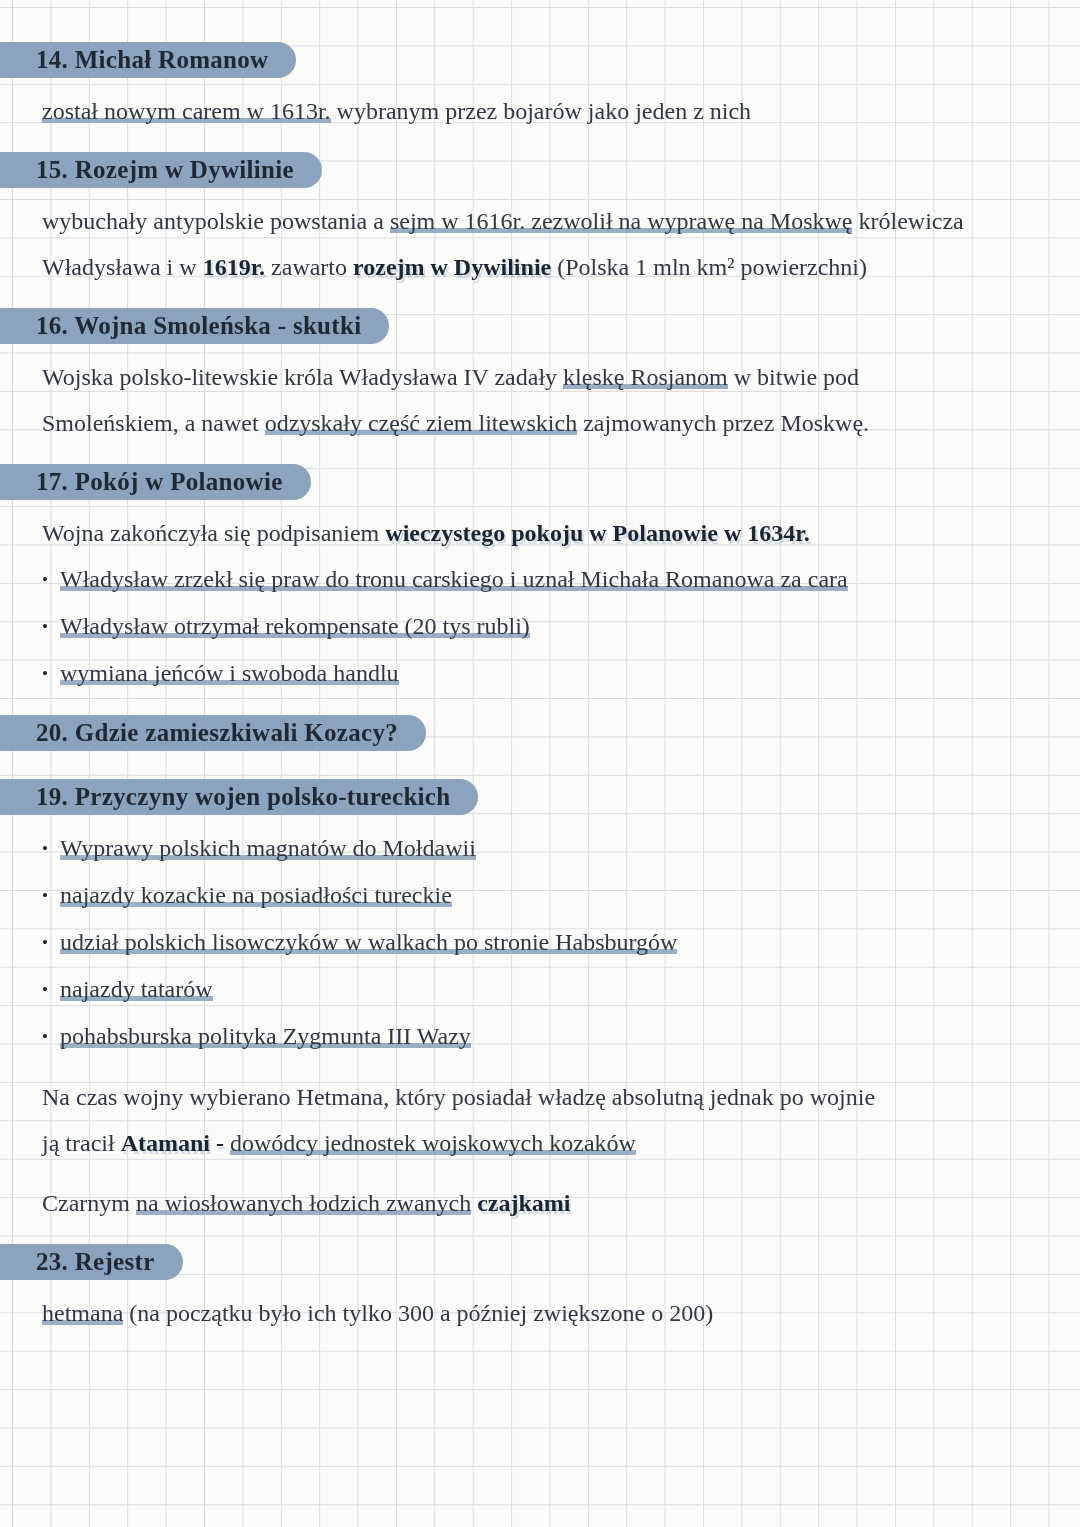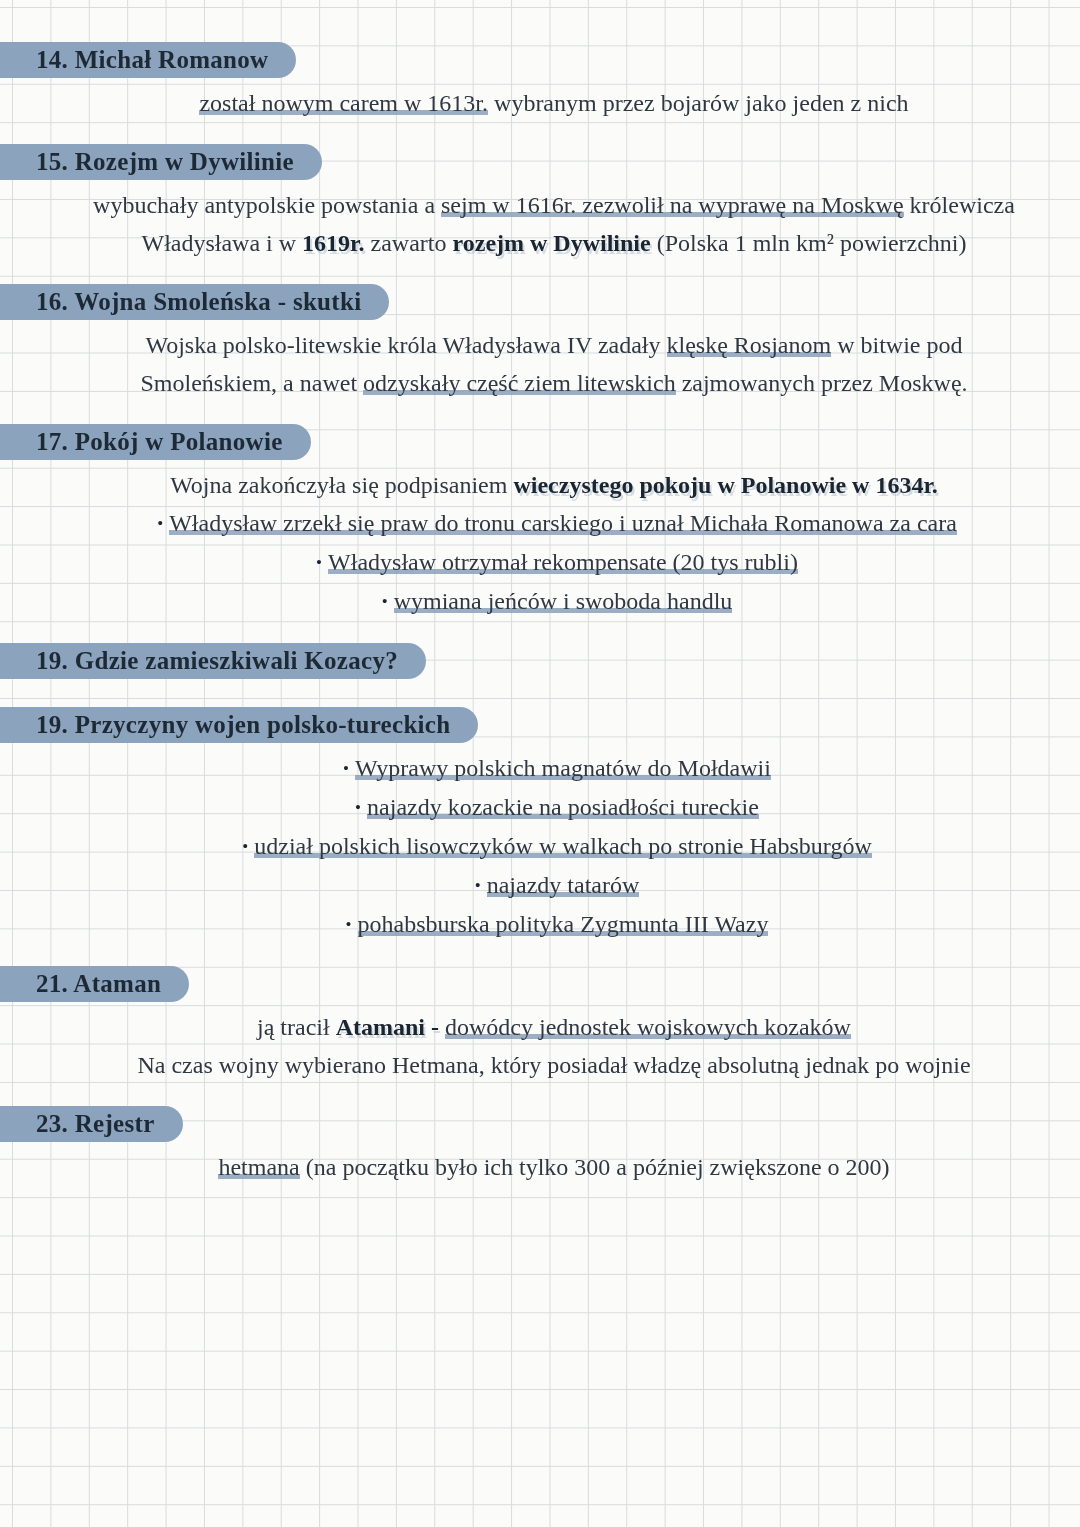--- a/index.html
+++ b/index.html
@@ -31,27 +31,26 @@
     color:var(--heading-ink);
     font-weight:700;
     font-size:25px;
     line-height:30px;
     padding:3px 28px 3px 36px;
     border-radius:0 18px 18px 0;
     margin:0 0 6px 0;
     letter-spacing:.3px;
   }
   p.line{
-    margin:0;
+    margin:8px;
     padding:0 6px 0 34px;
     font-size:24px;
     line-height:38px;
     white-space:nowrap;
     color:var(--ink);
-    text-align:center;
   }
   p.line.bullet .dot{
     display:inline-block;
     width:18px;
     font-size:17px;
     vertical-align:2px;
     color:var(--bold-ink);
   }
   span.u{
     background-image:linear-gradient(var(--underline), var(--underline));
@@ -66,18 +65,18 @@
   }
 </style>
 </head>
 <body>
 
 <main class="page">
     <section class="note-section"><div class="pill"><span>14. Michał Romanow</span></div><p class="line"><span class="u">został nowym carem w 1613r.</span><span> wybranym przez bojarów jako jeden z nich</span></p></section>
     <section class="note-section"><div class="pill"><span>15. Rozejm w Dywilinie</span></div><p class="line"><span>wybuchały antypolskie powstania a </span><span class="u">sejm w 1616r. zezwolił na wyprawę na Moskwę</span><span> królewicza</span></p><p class="line"><span>Władysława i w </span><span class="b">1619r.</span><span> zawarto </span><span class="b">rozejm w Dywilinie</span><span> (Polska 1 mln km² powierzchni)</span></p></section>
     <section class="note-section"><div class="pill"><span>16. Wojna Smoleńska - skutki</span></div><p class="line"><span>Wojska polsko-litewskie króla Władysława IV zadały </span><span class="u">klęskę Rosjanom</span><span> w bitwie pod</span></p><p class="line"><span>Smoleńskiem, a nawet </span><span class="u">odzyskały część ziem litewskich</span><span> zajmowanych przez Moskwę.</span></p></section>
     <section class="note-section"><div class="pill"><span>17. Pokój w Polanowie</span></div><p class="line"><span>Wojna zakończyła się podpisaniem </span><span class="b">wieczystego pokoju w Polanowie w 1634r.</span></p><p class="line bullet"><span class="dot">•</span><span class="u">Władysław zrzekł się praw do tronu carskiego i uznał Michała Romanowa za cara</span></p><p class="line bullet"><span class="dot">•</span><span class="u">Władysław otrzymał rekompensate (20 tys rubli)</span></p><p class="line bullet"><span class="dot">•</span><span class="u">wymiana jeńców i swoboda handlu</span></p></section>
-    <section class="note-section"><div class="pill"><span>19. Gdzie zamieszkiwali Kozacy?</span></div></section>
+    <section class="note-section"><div class="pill"><span>20. Gdzie zamieszkiwali Kozacy?</span></div></section>
     <section class="note-section"><div class="pill"><span>19. Przyczyny wojen polsko-tureckich</span></div><p class="line bullet"><span class="dot">•</span><span class="u">Wyprawy polskich magnatów do Mołdawii</span></p><p class="line bullet"><span class="dot">•</span><span class="u">najazdy kozackie na posiadłości tureckie</span></p><p class="line bullet"><span class="dot">•</span><span class="u">udział polskich lisowczyków w walkach po stronie Habsburgów</span></p><p class="line bullet"><span class="dot">•</span><span class="u">najazdy tatarów</span></p><p class="line bullet"><span class="dot">•</span><span class="u">pohabsburska polityka Zygmunta III Wazy</span></p></section>
-    <section class="note-section"><div class="pill"><span>21. Ataman</span></div><p class="line"><span>ją tracił </span><span class="b">Atamani -</span><span> </span><span class="u">dowódcy jednostek wojskowych kozaków</span></p><p class="line"><span>Na czas wojny wybierano Hetmana, który posiadał władzę absolutną jednak po wojnie</span></p></section>
-    <section class="note-section"></section>
+    <section class="note-section"><p class="line"><span>Na czas wojny wybierano Hetmana, który posiadał władzę absolutną jednak po wojnie</span></p><p class="line"><span>ją tracił </span><span class="b">Atamani -</span><span> </span><span class="u">dowódcy jednostek wojskowych kozaków</span></p></section>
+    <section class="note-section"><p class="line"><span>Czarnym </span><span class="u">na wiosłowanych łodzich zwanych</span><span> </span><span class="b">czajkami</span></p></section>
     <section class="note-section"><div class="pill"><span>23. Rejestr</span></div><p class="line"><span class="u">hetmana</span><span> (na początku było ich tylko 300 a później zwiększone o 200)</span></p></section>
   </main>
 
 </body></html>

